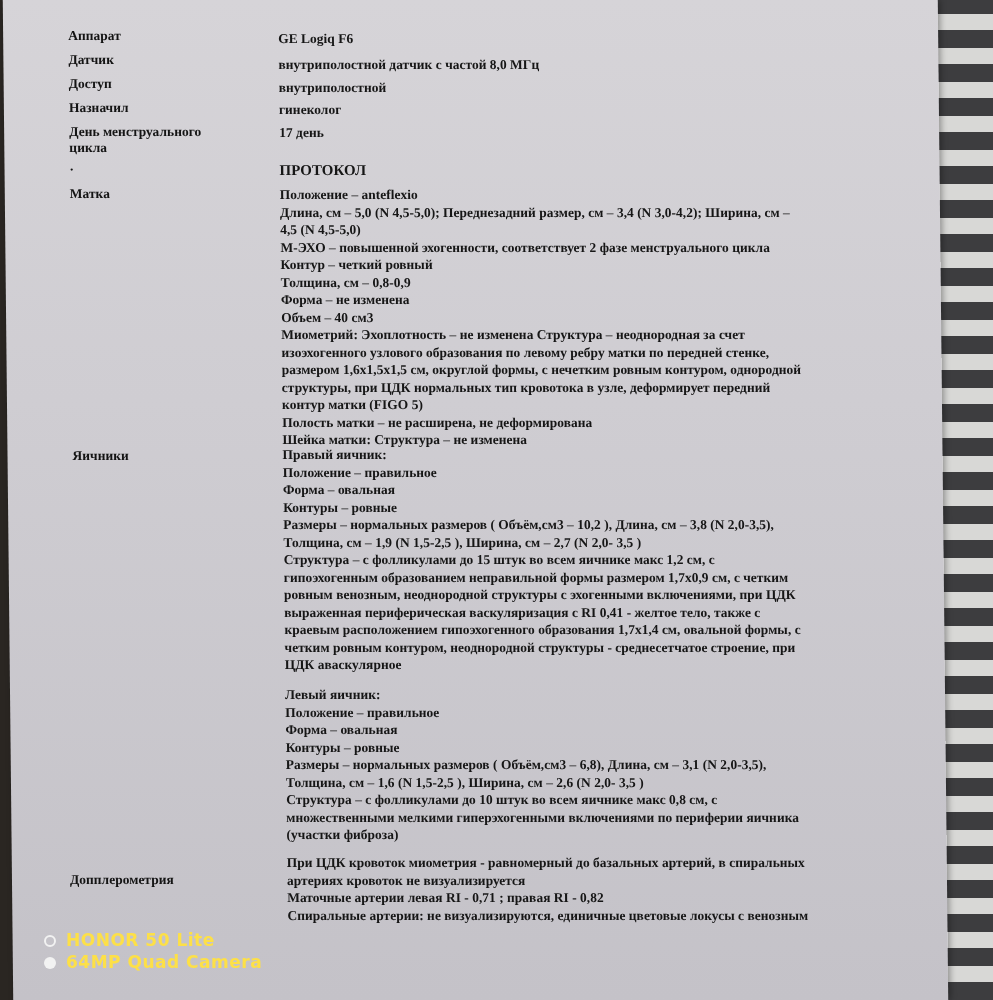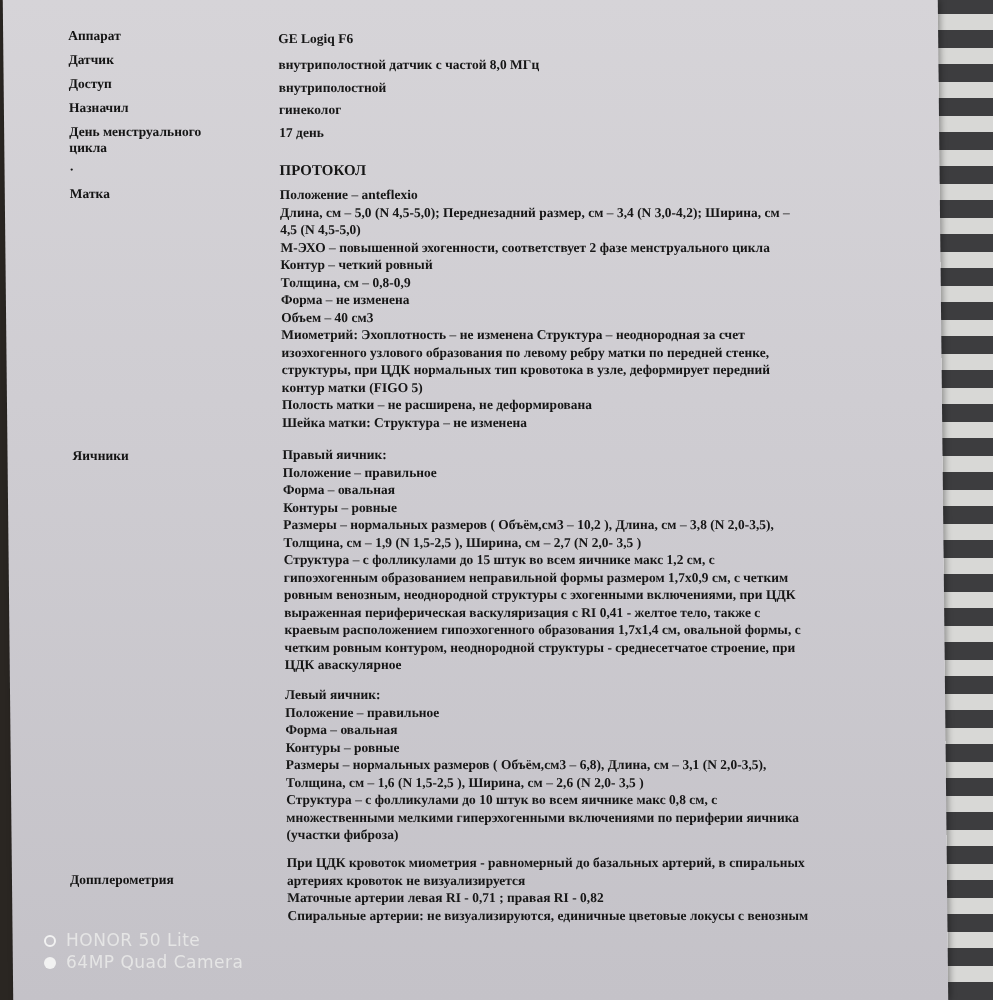--- a/index.html
+++ b/index.html
@@ -23,21 +23,21 @@
     position:absolute; left:65px; width:180px;
     font-weight:bold; font-size:13.5px; line-height:16px; color:#141414;
   }
   .val {
     position:absolute; left:275px; width:620px;
     font-weight:bold; font-size:13.5px; line-height:17.5px; color:#161616;
   }
   .val div { white-space:nowrap; }
   .watermark {
     position:absolute; left:44px; font-family:"DejaVu Sans", sans-serif;
-    color:#e5e5e5; font-size:17px; letter-spacing:.5px;
+    color:#fde047; font-size:17px; letter-spacing:.5px;font-weight:bold;
   }
   .watermark .dot {
     display:inline-block; width:12px; height:12px; border-radius:50%;
     margin-right:10px; vertical-align:-1px;
   }
 </style>
 </head>
 <body>
 
 <div class="cloth"></div>
@@ -67,20 +67,21 @@
     <div>Положение – anteflexio</div>
     <div>Длина, см – 5,0 (N 4,5-5,0); Переднезадний размер, см – 3,4  (N 3,0-4,2); Ширина, см –</div>
     <div>4,5 (N 4,5-5,0)</div>
     <div>М-ЭХО – повышенной эхогенности, соответствует 2 фазе менструального цикла</div>
     <div>Контур – четкий ровный</div>
     <div>Толщина, см – 0,8-0,9</div>
     <div>Форма – не изменена</div>
     <div>Объем – 40 см3</div>
     <div>Миометрий: Эхоплотность – не изменена  Структура – неоднородная за счет</div>
     <div>изоэхогенного узлового образования по левому ребру матки по передней стенке,</div>
+    <div>размером 1,6х1,5х1,5 см, округлой формы, с нечетким ровным контуром, однородной</div>
     <div>структуры, при ЦДК нормальных тип кровотока в узле, деформирует передний</div>
     <div>контур матки (FIGO 5)</div>
     <div>Полость матки – не расширена, не деформирована</div>
     <div>Шейка матки: Структура – не изменена</div>
   </div>
 
   <div class="label" style="top:448px">Яичники</div>
   <div class="val" style="top:446px">
     <div>Правый яичник:</div>
     <div>Положение – правильное</div>

